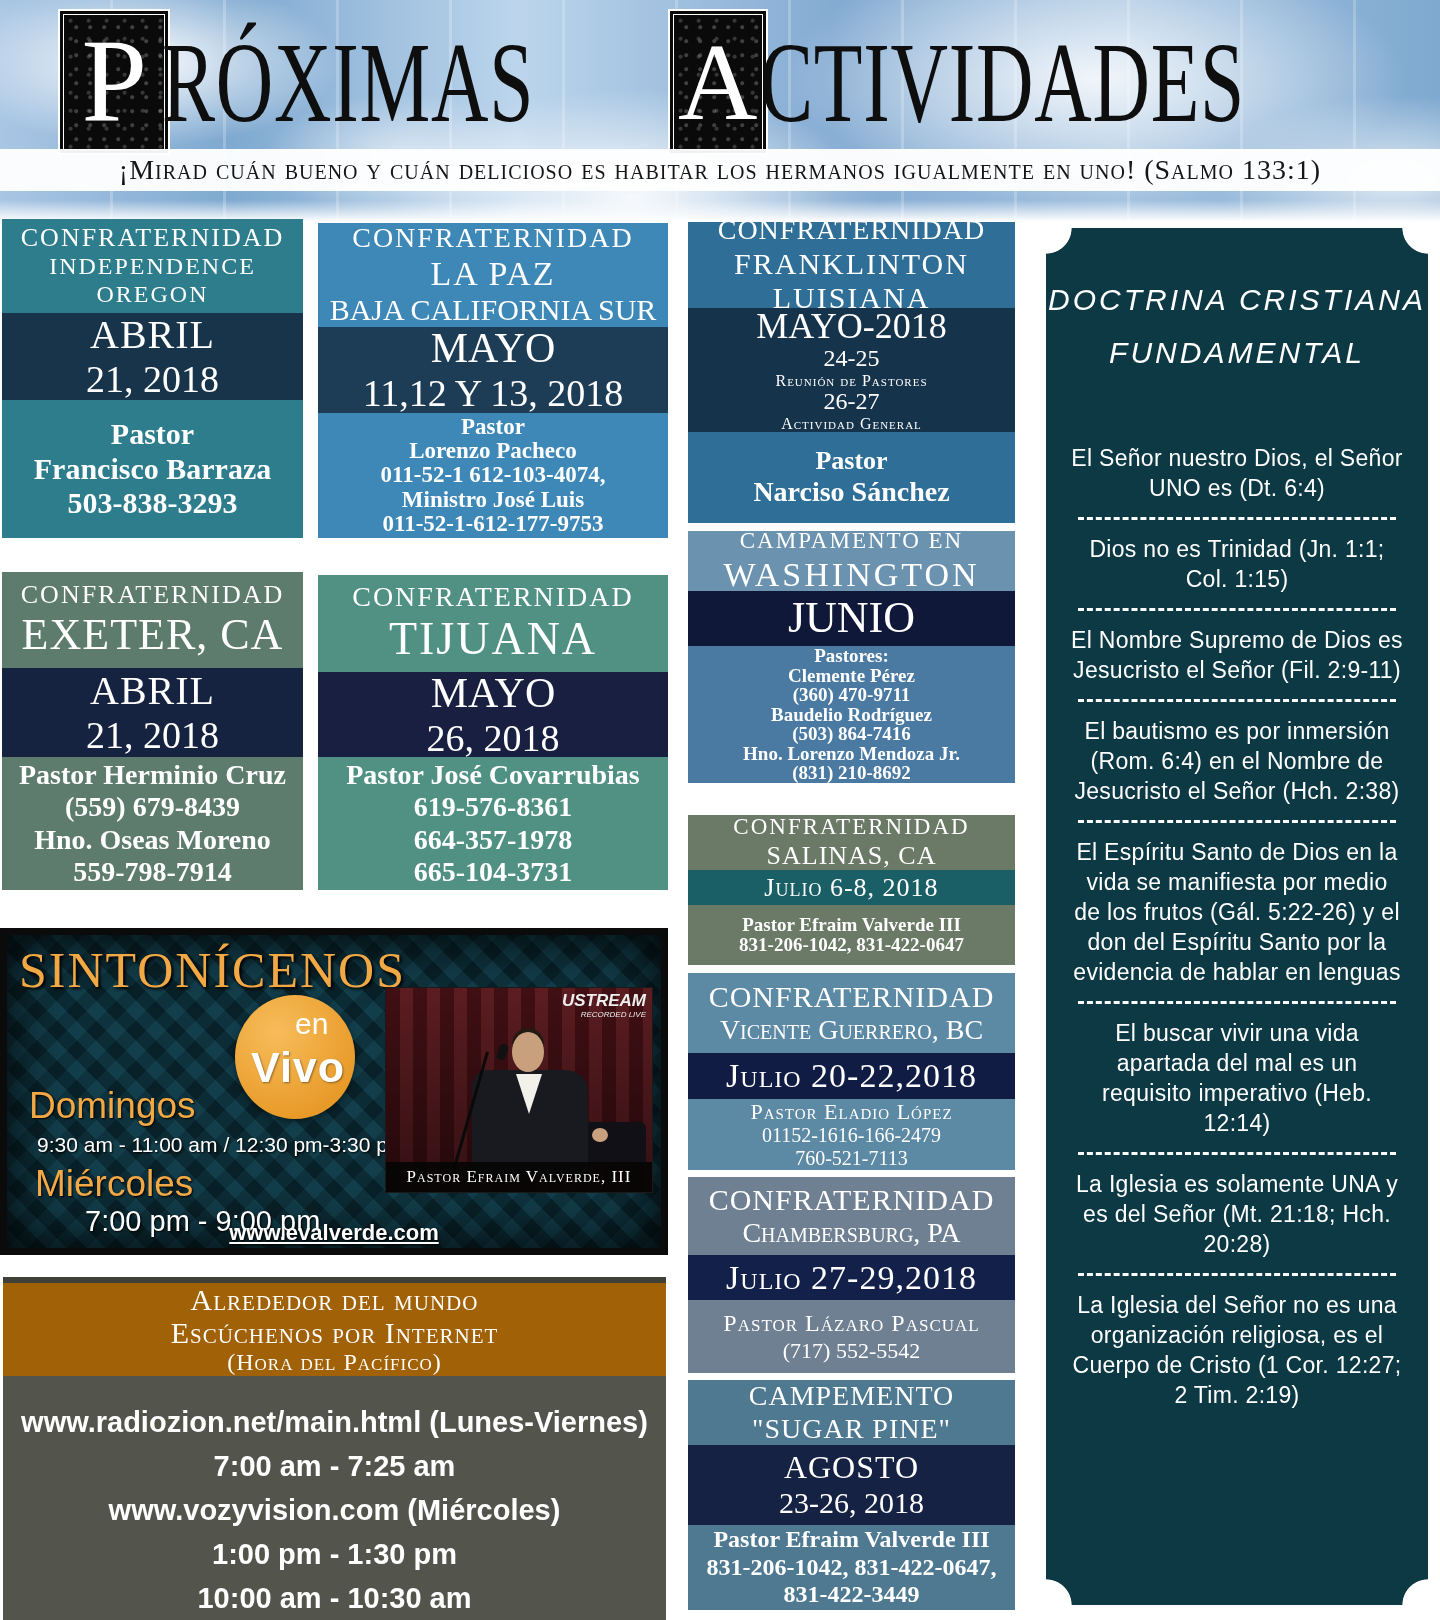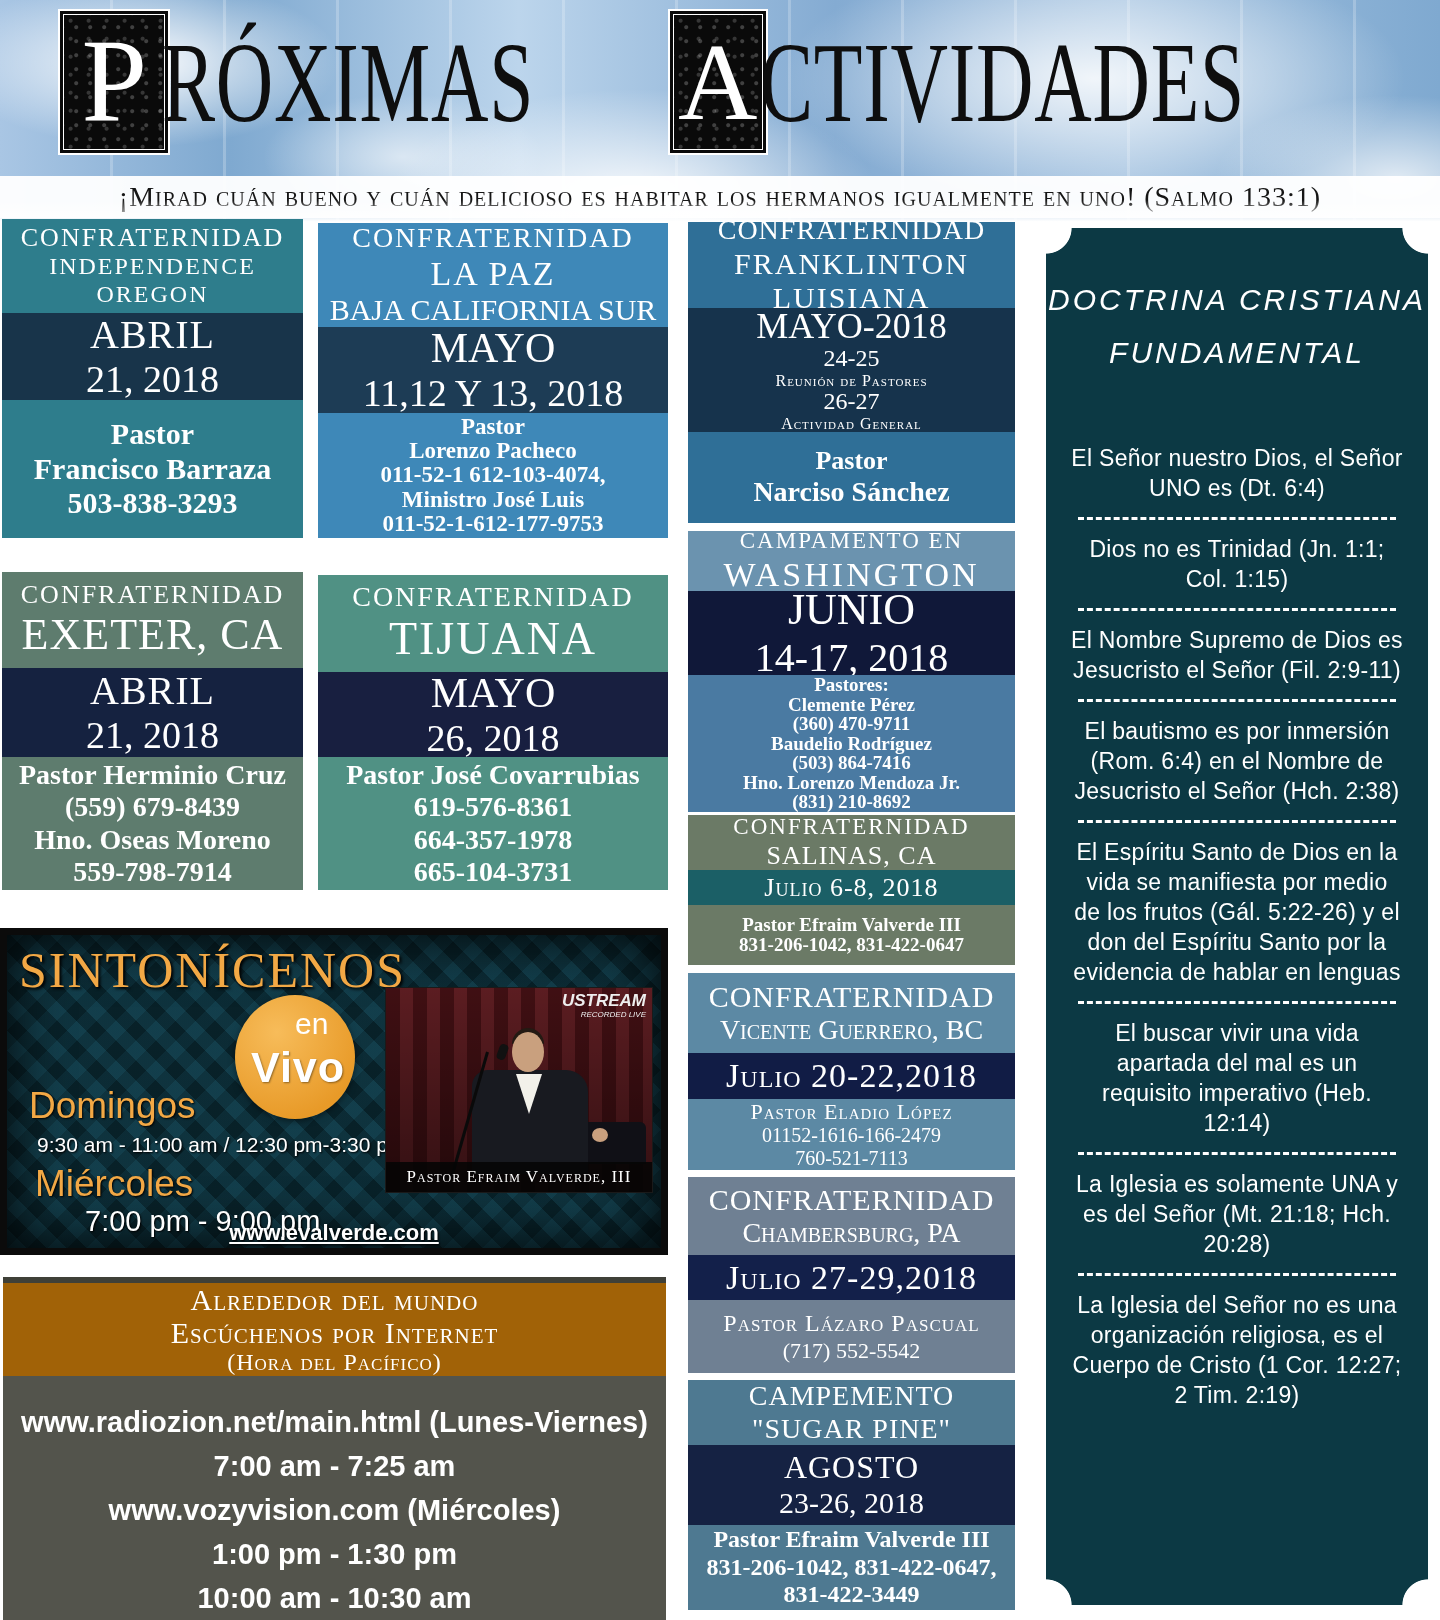--- a/index.html
+++ b/index.html
@@ -22,21 +22,21 @@
     display:flex; align-items:center; justify-content:center; }
   .init-box { background:#0a0a0a; color:#fff; display:flex; align-items:center; justify-content:center;
     box-shadow: inset 0 0 0 2px #fff, inset 0 0 0 5px #0a0a0a, inset 0 0 0 6px #fff;
     background-image: radial-gradient(circle at 30% 30%, rgba(255,255,255,.22) 1.5px, transparent 2.5px),
                       radial-gradient(circle at 70% 65%, rgba(255,255,255,.18) 1.5px, transparent 2.5px);
     background-size: 14px 14px, 18px 18px; }
   #init-p { width:112px; height:146px; font-size:118px; }
   #init-a { width:100px; height:146px; font-size:110px; margin-left:28px; }
   .t-word { display:inline-block; font-size:102px; color:#0e0e0e; letter-spacing:1px;
     transform:scale(.78,1.12); transform-origin:left center; margin-left:-8px; white-space:nowrap; }
-  #hdr-sub { position:absolute; left:0; right:0; top:176px; height:42px;
+  #hdr-sub { position:absolute; left:0; right:0; top:149px; height:42px;
     background:rgba(255,255,255,.95); display:flex; align-items:center; justify-content:center;
     font-size:28px; color:#151515; font-variant:small-caps; letter-spacing:1px; }
   #hdr-fade { position:absolute; left:0; right:0; bottom:0; height:24px;
     background:linear-gradient(180deg, rgba(255,255,255,0), #fff 90%); }
 
   
   .ev { position:absolute; display:flex; flex-direction:column; text-align:center; color:#fff; }
   .ev .sec { display:flex; flex-direction:column; justify-content:center; align-items:center; line-height:1.15; }
   .ev .sec-b { flex:1; }
   .ln { width:100%; }
@@ -209,21 +209,20 @@
   </div>
 </div>
 
 <div class="ev" id="ev-wash">
   <div class="sec sec-h" style="background-color: rgb(107, 147, 175);">
     <div class="ln s23 ls2">CAMPAMENTO EN</div>
     <div class="ln s34 ls3">WASHINGTON</div>
   </div>
   <div class="sec sec-d" style="background-color: rgb(16, 24, 57);">
     <div class="ln s44">JUNIO</div>
-    <div class="ln s40">14-17, 2018</div>
   </div>
   <div class="sec sec-b" style="background-color: rgb(74, 122, 162);">
     <div class="ln s19 b">Pastores:</div>
     <div class="ln s19 b">Clemente Pérez</div>
     <div class="ln s19 b">(360) 470-9711</div>
     <div class="ln s19 b">Baudelio Rodríguez</div>
     <div class="ln s19 b">(503) 864-7416</div>
     <div class="ln s19 b">Hno. Lorenzo Mendoza Jr.</div>
     <div class="ln s19 b">(831) 210-8692</div>
   </div>

